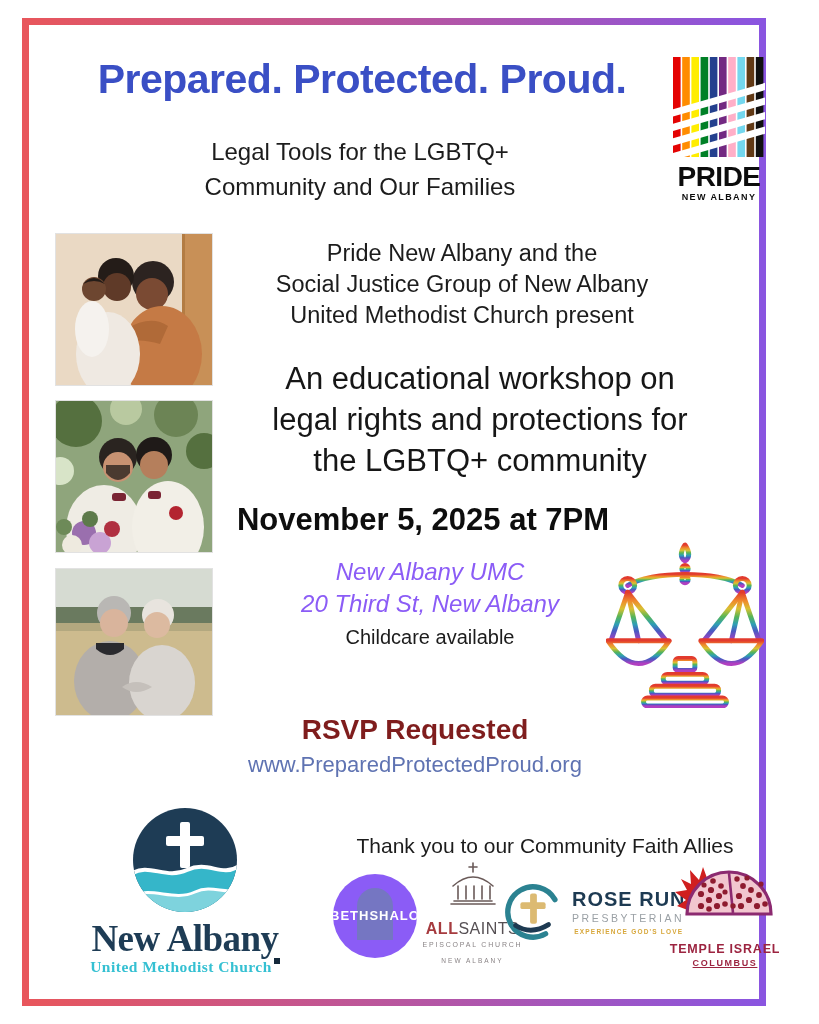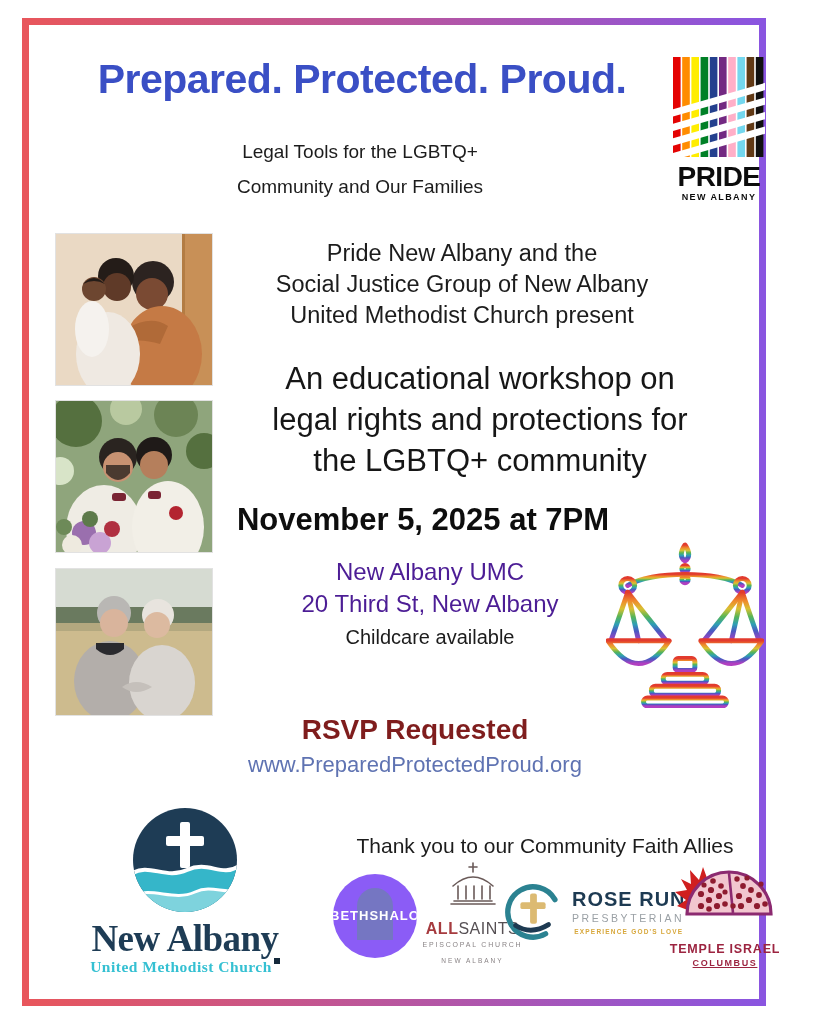--- a/index.html
+++ b/index.html
@@ -5,33 +5,33 @@
   html,body{margin:0;padding:0;background:#ffffff;}
   .flyer{position:relative;width:788px;height:1024px;background:#ffffff;overflow:hidden;
          font-family:"Liberation Sans",sans-serif;color:var(--text,#1d1d1f);}
   .frame{position:absolute;left:22px;top:18px;right:22px;bottom:18px;
          border:7px solid;border-image:linear-gradient(to right,var(--border-red,#e8565c),var(--border-purple,#8a55e0)) 1;}
   .abs{position:absolute;}
   .ctr{text-align:center;}
 
   .title{left:42px;top:56px;width:640px;font-size:41px;font-weight:800;letter-spacing:-.5px;
          color:var(--title-blue,#3a4fc5);}
-  .subtitle{left:60px;top:134px;width:600px;font-size:19px;font-weight:400;line-height:35px;color:#1c1c1c;}
+  .subtitle{left:60px;top:134px;width:600px;font-size:24px;font-weight:400;line-height:35px;color:#1c1c1c;}
 
   .pride-logo{left:673px;top:57px;width:92px;text-align:center;}
   .pride-word{font-size:28px;font-weight:900;letter-spacing:-.5px;color:#0c0c0c;line-height:28px;margin-top:2px;}
   .pride-sub{font-size:9px;font-weight:700;letter-spacing:1.4px;color:#0c0c0c;margin-top:1px;}
 
   .photo{left:55px;width:158px;background:#fff;border:1px solid #e2e2e2;box-sizing:border-box;}
   .photo svg{display:block;}
 
   .presenters{left:237px;top:238px;width:450px;font-size:23.5px;line-height:31px;color:#1c1c1c;}
   .workshop{left:235px;top:358px;width:490px;font-size:31px;line-height:41px;color:#161616;}
   .datetime{left:168px;top:502px;width:510px;font-size:31px;font-weight:800;color:#0e0e0e;}
-  .venue{left:230px;top:556px;width:400px;font-size:24px;line-height:32px;color:#4c1d95;}
+  .venue{left:230px;top:556px;width:400px;font-size:24px;line-height:32px;color:#8b5cf6;font-style:italic;}
   .childcare{left:230px;top:626px;width:400px;font-size:20px;color:#1c1c1c;}
   .scales{left:606px;top:540px;}
 
   .rsvp{left:115px;top:714px;width:600px;font-size:28px;font-weight:800;color:#7f1d1d;}
   .link{left:115px;top:752px;width:600px;font-size:22px;color:var(--link-blue,#5f73b2);text-decoration:none;display:block;text-align:center;}
 
   .umc{left:55px;top:808px;width:260px;text-align:center;}
   .umc-name{font-family:"Liberation Serif",serif;font-weight:700;font-size:37px;color:var(--umc-navy,#1e3c55);line-height:38px;margin-top:4px;letter-spacing:-.5px;}
   .umc-tag{font-family:"Liberation Serif",serif;font-weight:700;font-size:15.5px;color:var(--umc-teal,#35c0d2);letter-spacing:.5px;}
   .tm-square{display:inline-block;width:6px;height:6px;background:#15293b;vertical-align:top;margin-left:2px;}

